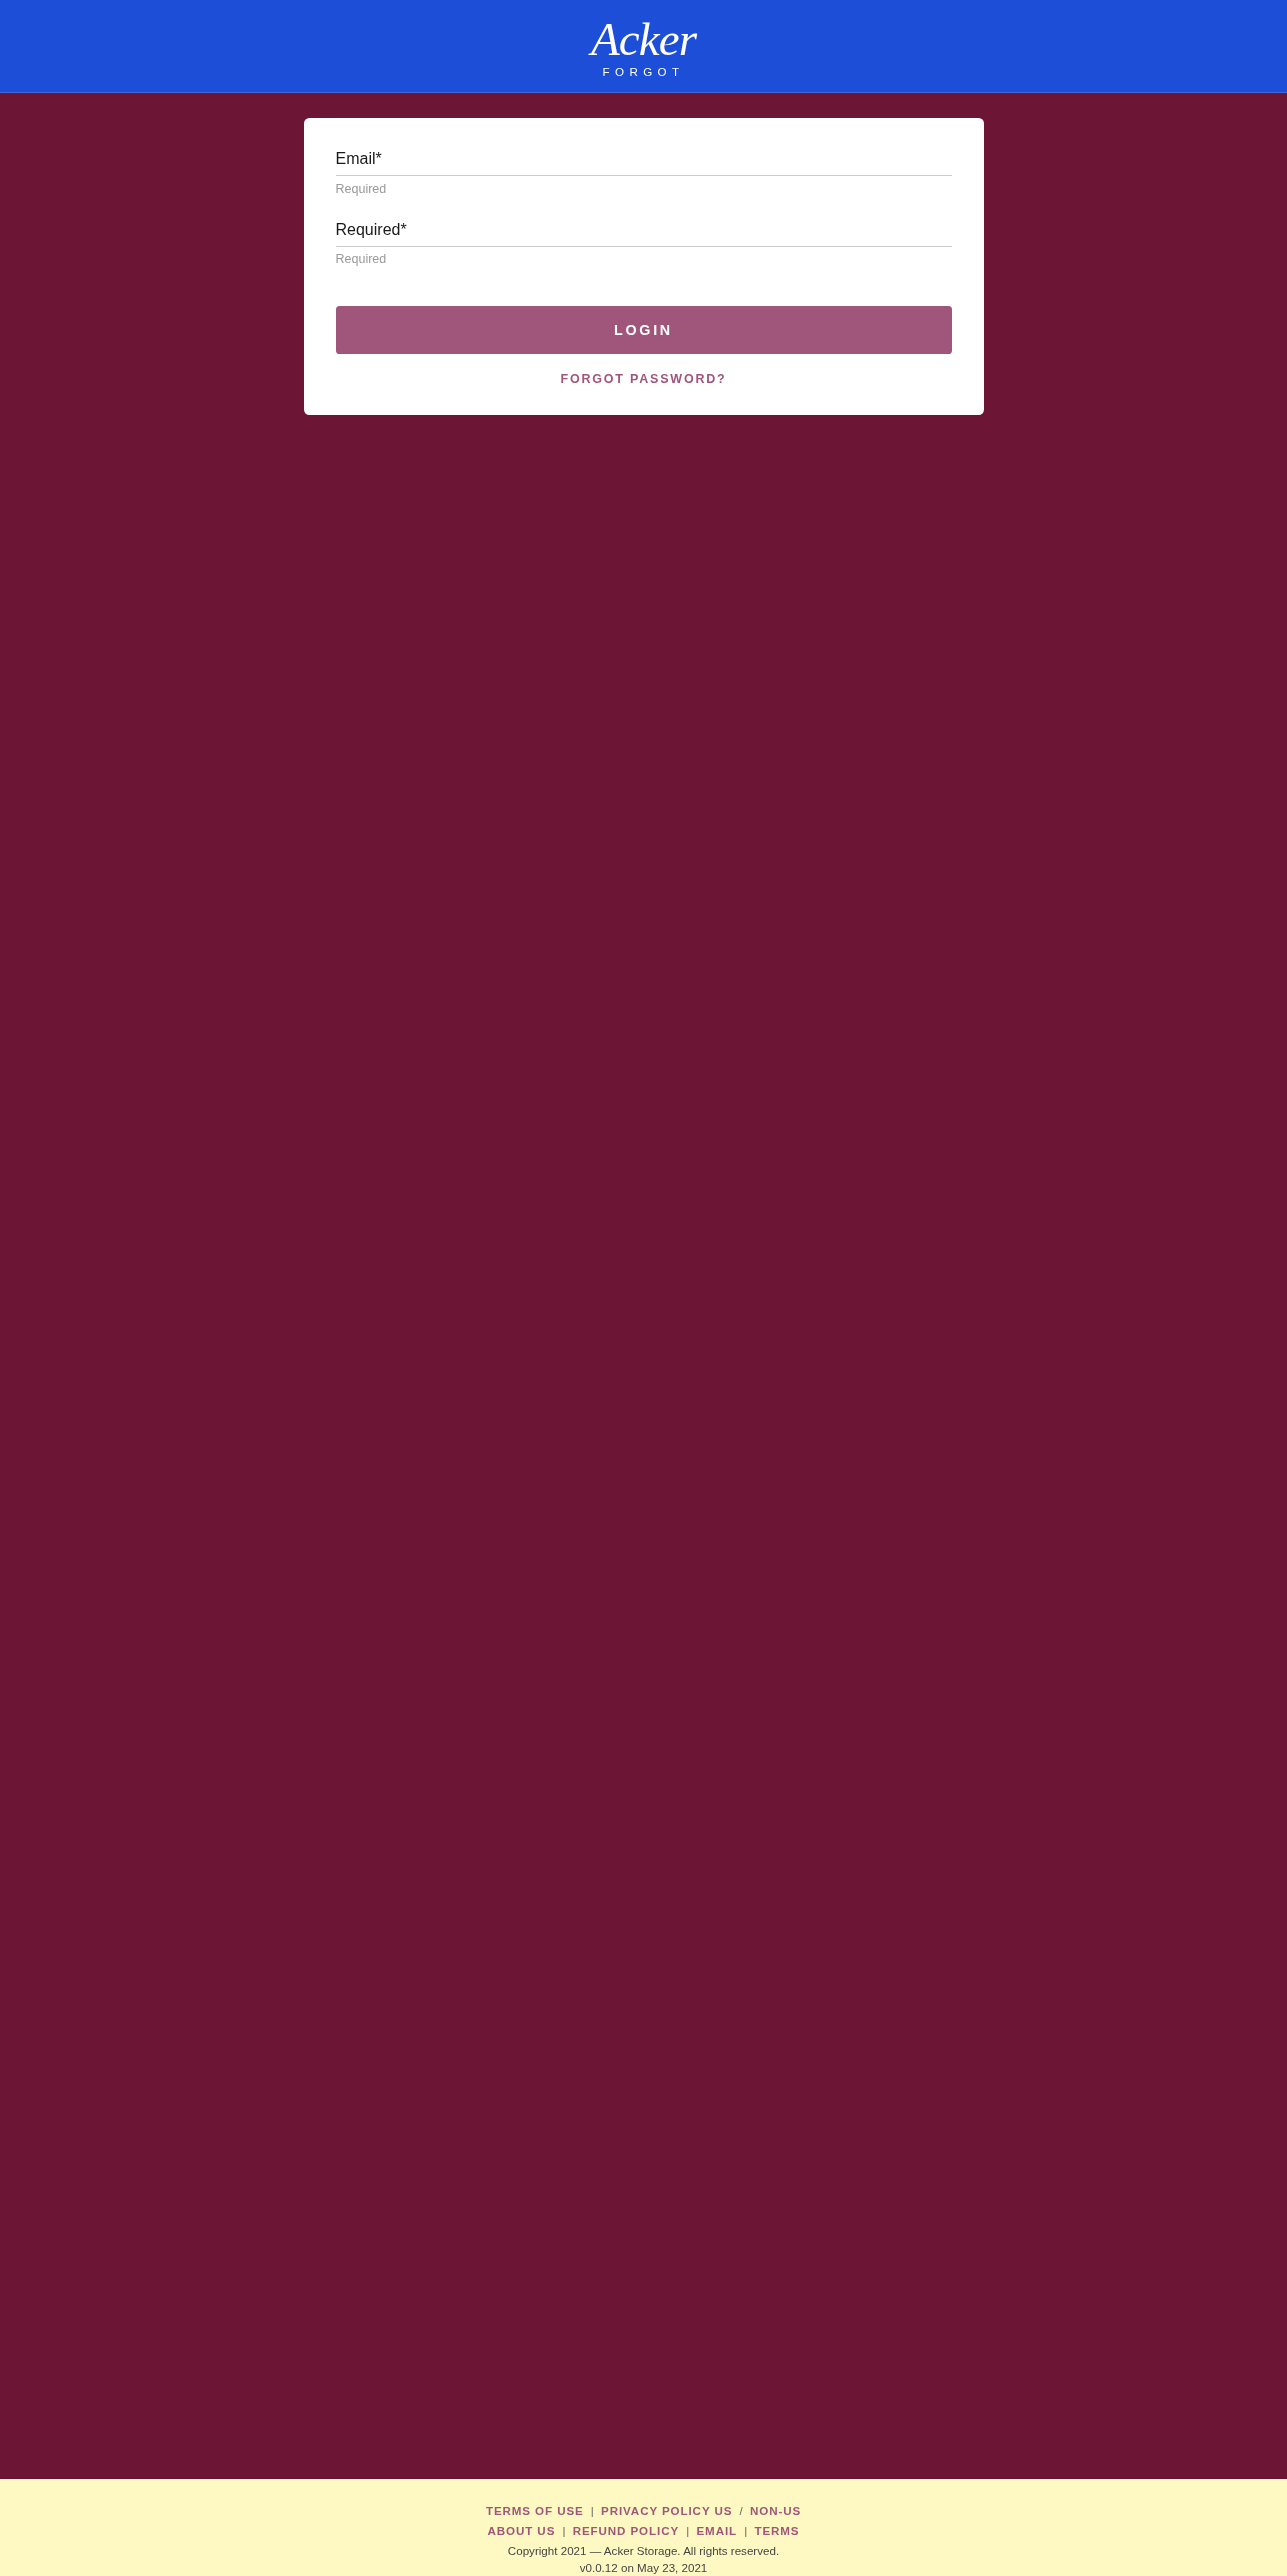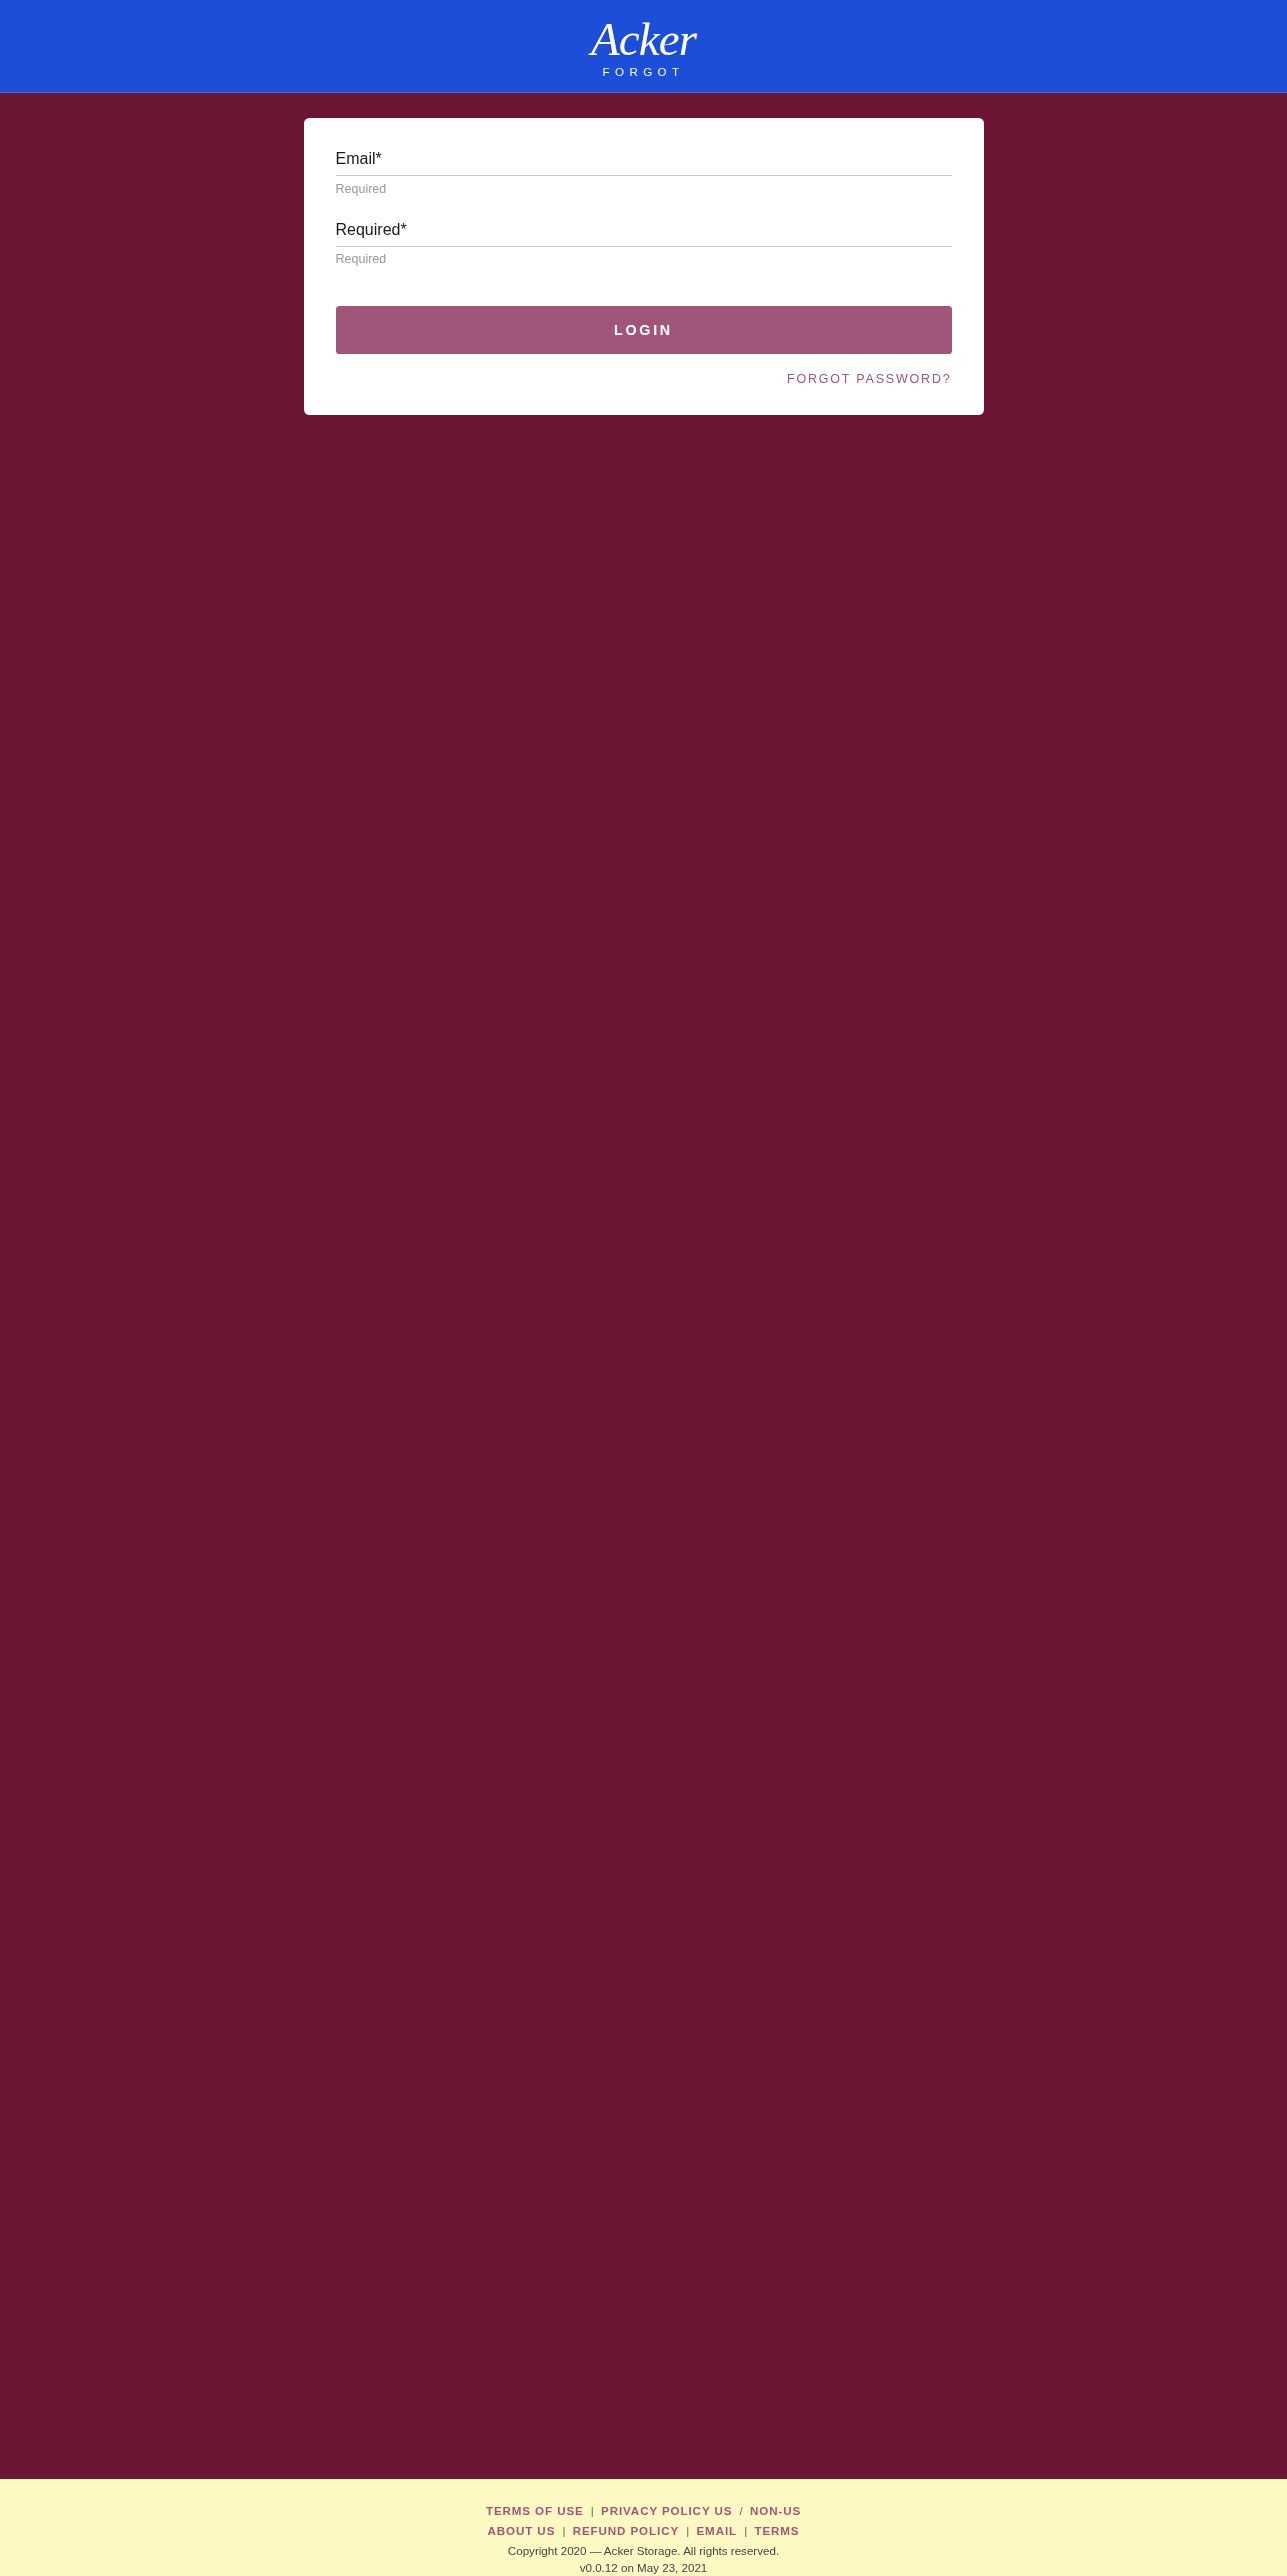--- a/index.html
+++ b/index.html
@@ -104,24 +104,24 @@
       font-size: 14.3px;
       font-weight: 700;
       letter-spacing: 2.7px;
       cursor: pointer;
       margin-top: 15px;
       margin-bottom: 18px;
     }
 
     .forgot-password-link {
       display: block;
-      text-align: right;
+      text-align: center;
       color: #a0567a;
       font-size: 12.5px;
-      font-weight: 400;
+      font-weight: 700;
       letter-spacing: 1.8px;
       text-decoration: none;
       cursor: pointer;
     }
 
     
     .spacer {
       flex: 1;
     }
 
@@ -216,16 +216,16 @@
   </div>
   <div class="footer-links-row">
     <a class="footer-link">ABOUT US</a>
     <span class="footer-separator"> | </span>
     <a class="footer-link">REFUND POLICY</a>
     <span class="footer-separator"> | </span>
     <a class="footer-link">EMAIL</a>
     <span class="footer-separator"> | </span>
     <a class="footer-link">TERMS</a>
   </div>
-  <div class="footer-copyright">Copyright 2020 — Acker Storage. All rights reserved.</div>
+  <div class="footer-copyright">Copyright 2021 — Acker Storage. All rights reserved.</div>
   <div class="footer-version">v0.0.12 on May 23, 2021</div>
 </footer>
 
 
 </body></html>

